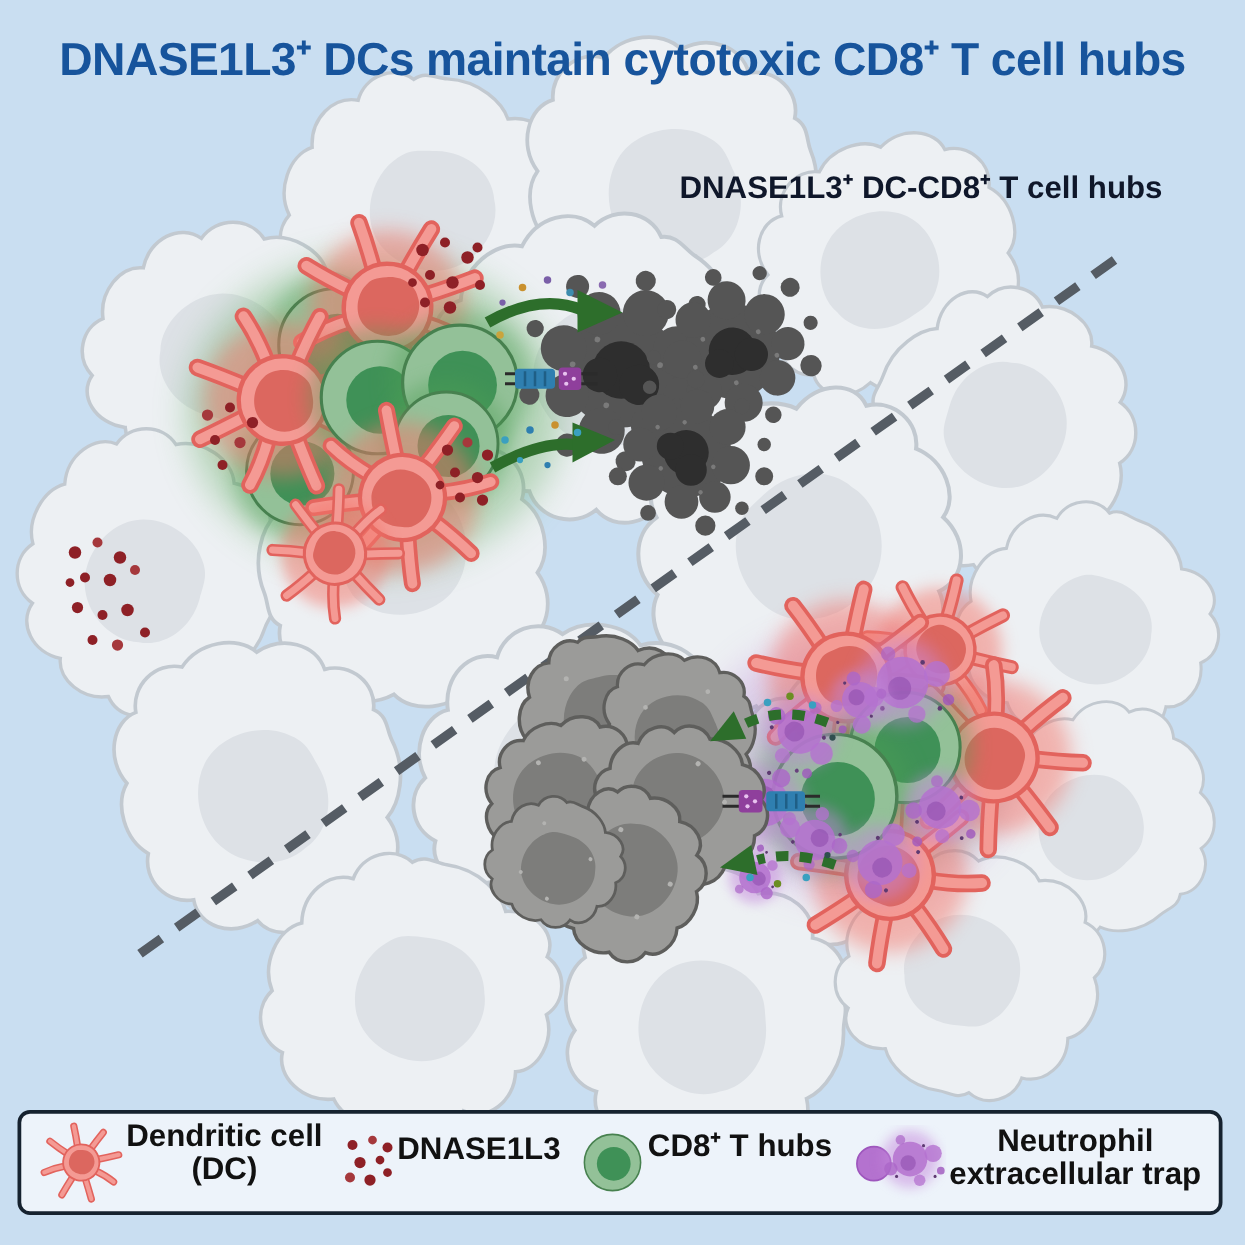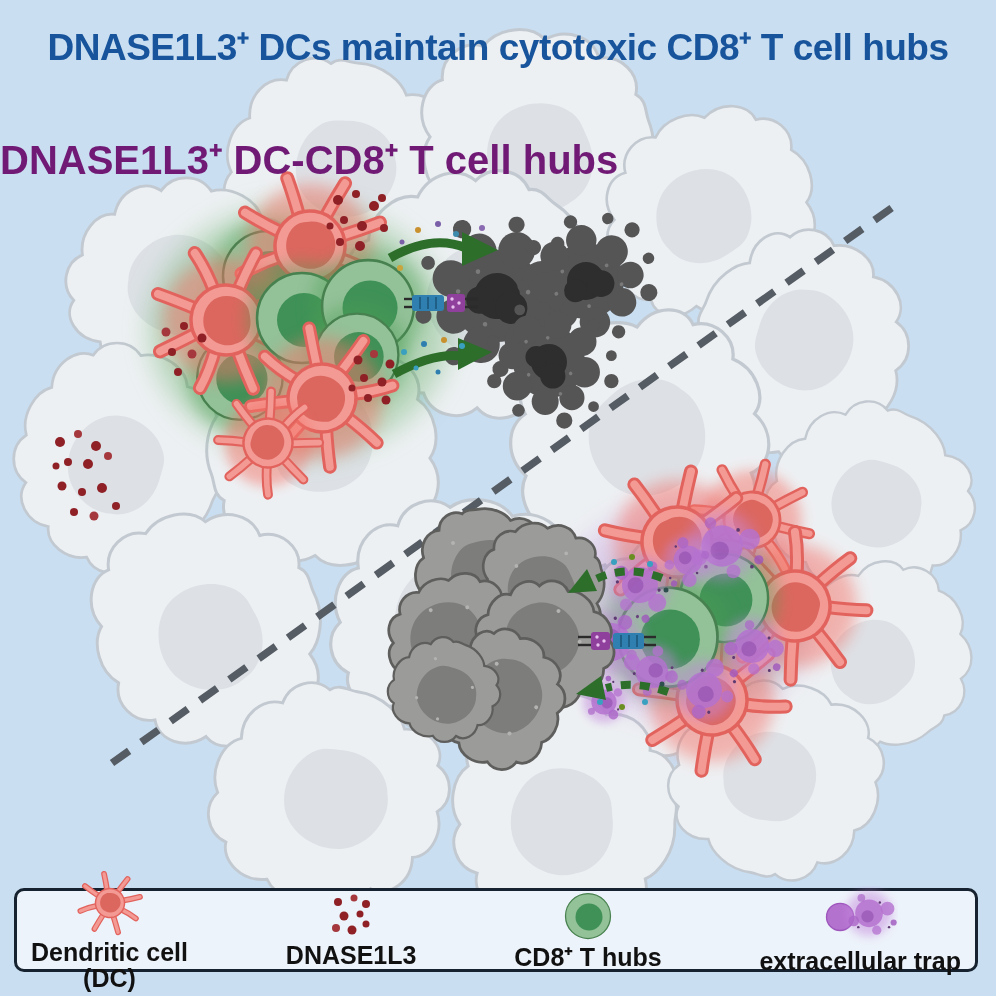--- a/index.html
+++ b/index.html
@@ -1,27 +1,27 @@
 <!DOCTYPE html>
 <html><head>
 <meta charset="utf-8">
 <style>
   html,body{margin:0;padding:0;background:#c9def1;}
   .stage{position:relative;width:996px;height:996px;overflow:hidden;
          font-family:Liberation Sans, sans-serif;background:#c9def1;}
   .stage svg.art{position:absolute;left:0;top:0;}
   .title{position:absolute;left:0;top:20px;width:100%;text-align:center;
          font-size:37px;font-weight:bold;color:#17549c;letter-spacing:-0.5px;}
-  .hub-label{position:absolute;font-size:40px;font-weight:bold;color:#701a75;text-align:left;}
+  .hub-label{position:absolute;font-size:25px;font-weight:bold;color:#0f172a;text-align:right;}
   .hub-label.upper{left:0;top:131px;width:930px;}
   .hub-label.lower{left:115px;top:747px;width:880px;}
   .legend{position:absolute;left:14px;top:888px;width:964px;height:84px;box-sizing:border-box;
           background:#edf3fa;border:3px solid #16222f;border-radius:10px;
           display:flex;align-items:center;justify-content:space-between;padding:0 14px;}
-  .legend-item{display:flex;align-items:center;gap:2px;flex-direction:column;}
+  .legend-item{display:flex;align-items:flex-start;gap:2px;}
   .legend-label{font-size:25px;font-weight:bold;color:#111;line-height:26px;text-align:center;}
   .legend-label .l2:empty{display:none;}
   .legend-label span{display:block;}
 </style>
 </head>
 <body>
 
 <div class="stage">
 
 <svg class="art" width="996" height="996" viewBox="0 0 996 996">
@@ -382,18 +382,19 @@
   </div>
 
 
   <div class="legend-item">
     <svg width="76" height="60" viewBox="-42 -30 84 66">
       <circle cx="-22" cy="4" r="15" fill="#b472cf"></circle>
       <circle cx="-22" cy="4" r="15" fill="none" stroke="#9e56bd" stroke-width="1.5"></circle>
       <use href="#net" transform="translate(10,0) scale(0.85)"></use>
     </svg>
     <div class="legend-label">
+      <span class="l1">Neutrophil</span>
       <span class="l2">extracellular trap</span>
     </div>
   </div>
 
 </div>
 </div>
 
 </body></html>

